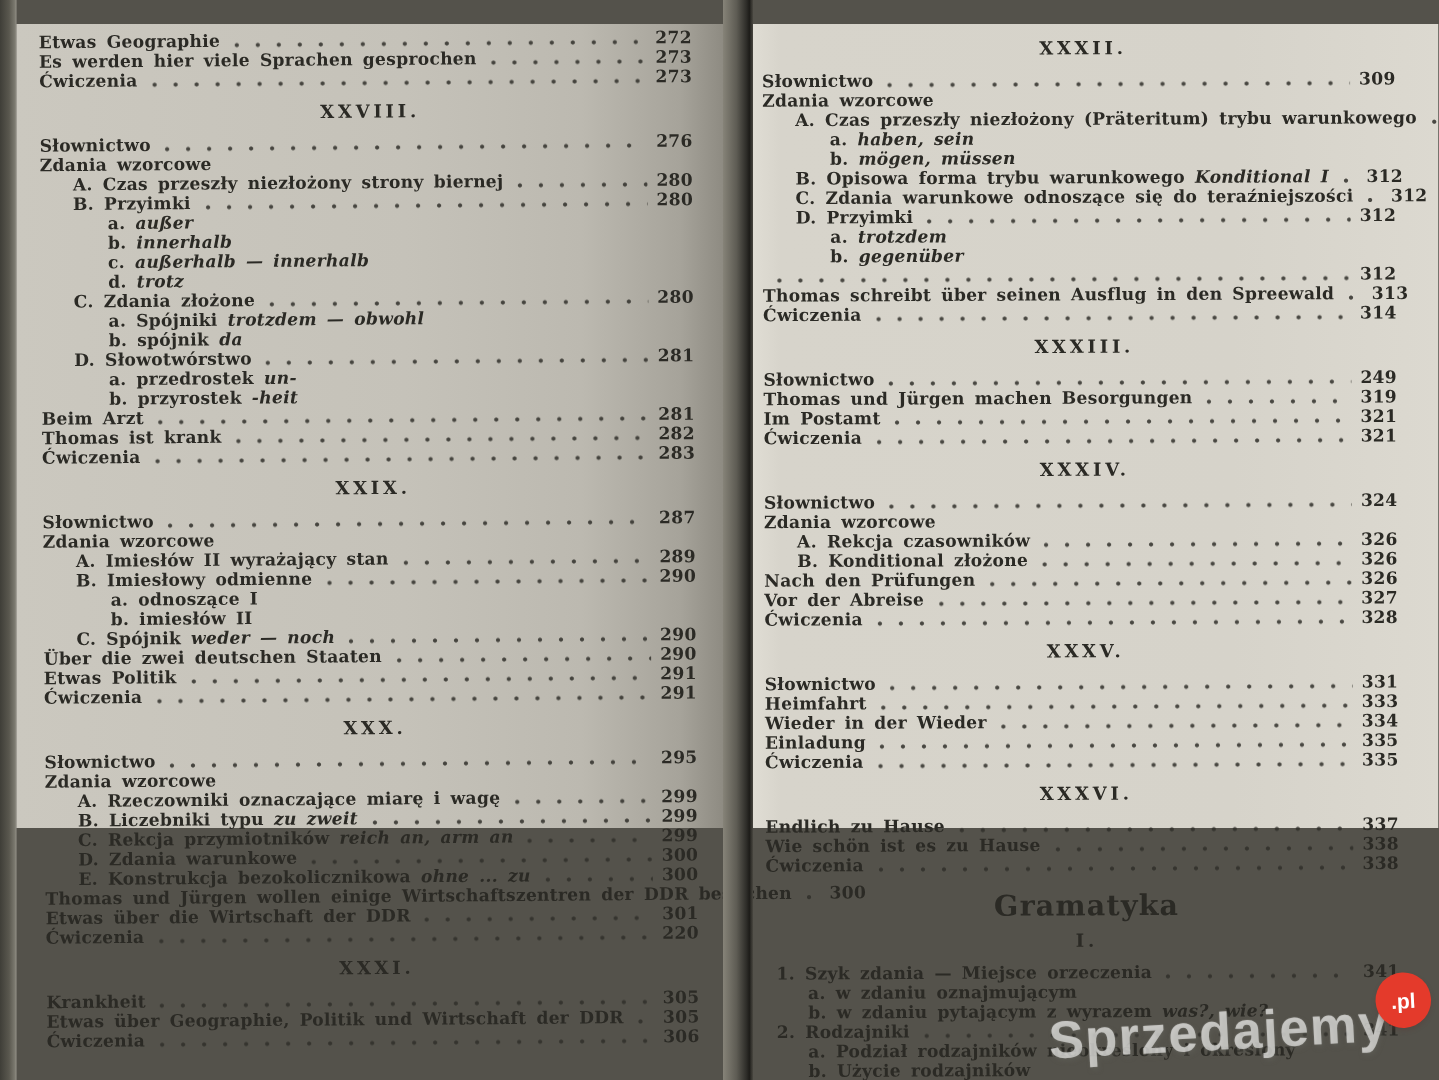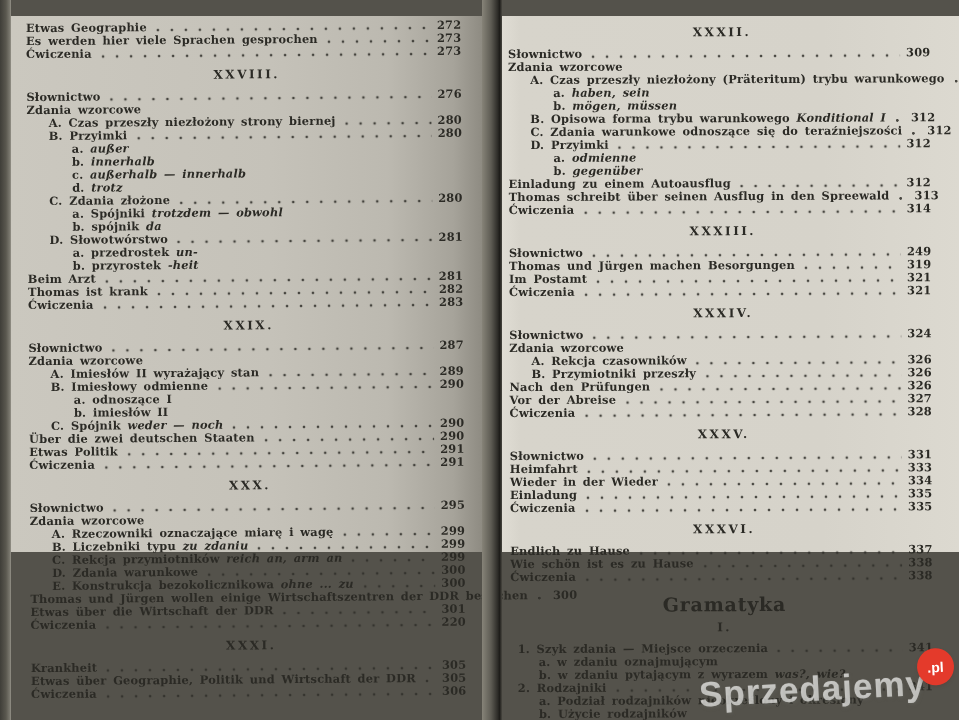--- a/index.html
+++ b/index.html
@@ -227,21 +227,21 @@
         </div>
         <div class="row">
           <span class="label">Zdania wzorcowe</span>
         </div>
         <div class="row ind1">
           <span class="label">A. Rzeczowniki oznaczające miarę i wagę</span>
           <span class="dots"></span>
           <span class="pnum">299</span>
         </div>
         <div class="row ind1">
-          <span class="label">B. Liczebniki typu <i>zu zdaniu</i></span>
+          <span class="label">B. Liczebniki typu <i>zu zweit</i></span>
           <span class="dots"></span>
           <span class="pnum">299</span>
         </div>
         <div class="row ind1">
           <span class="label">C. Rekcja przymiotników <i>reich an, arm an</i></span>
           <span class="dots"></span>
           <span class="pnum">299</span>
         </div>
         <div class="row ind1">
           <span class="label">D. Zdania warunkowe</span>
@@ -319,27 +319,26 @@
           <span class="label">C. Zdania warunkowe odnoszące się do teraźniejszości</span>
           <span class="dots"></span>
           <span class="pnum">312</span>
         </div>
         <div class="row ind1">
           <span class="label">D. Przyimki</span>
           <span class="dots"></span>
           <span class="pnum">312</span>
         </div>
         <div class="row ind2">
-          <span class="label">a. <i>odmienne</i></span>
+          <span class="label">a. <i>trotzdem</i></span>
         </div>
         <div class="row ind2">
           <span class="label">b. <i>gegenüber</i></span>
         </div>
         <div class="row">
-          <span class="label">Einladung zu einem Autoausflug</span>
           <span class="dots"></span>
           <span class="pnum">312</span>
         </div>
         <div class="row">
           <span class="label">Thomas schreibt über seinen Ausflug in den Spreewald</span>
           <span class="dots"></span>
           <span class="pnum">313</span>
         </div>
         <div class="row">
           <span class="label">Ćwiczenia</span>
@@ -375,21 +374,21 @@
         </div>
         <div class="row">
           <span class="label">Zdania wzorcowe</span>
         </div>
         <div class="row ind1">
           <span class="label">A. Rekcja czasowników</span>
           <span class="dots"></span>
           <span class="pnum">326</span>
         </div>
         <div class="row ind1">
-          <span class="label">B. Przymiotniki przeszły</span>
+          <span class="label">B. Konditional złożone</span>
           <span class="dots"></span>
           <span class="pnum">326</span>
         </div>
         <div class="row">
           <span class="label">Nach den Prüfungen</span>
           <span class="dots"></span>
           <span class="pnum">326</span>
         </div>
         <div class="row">
           <span class="label">Vor der Abreise</span>

